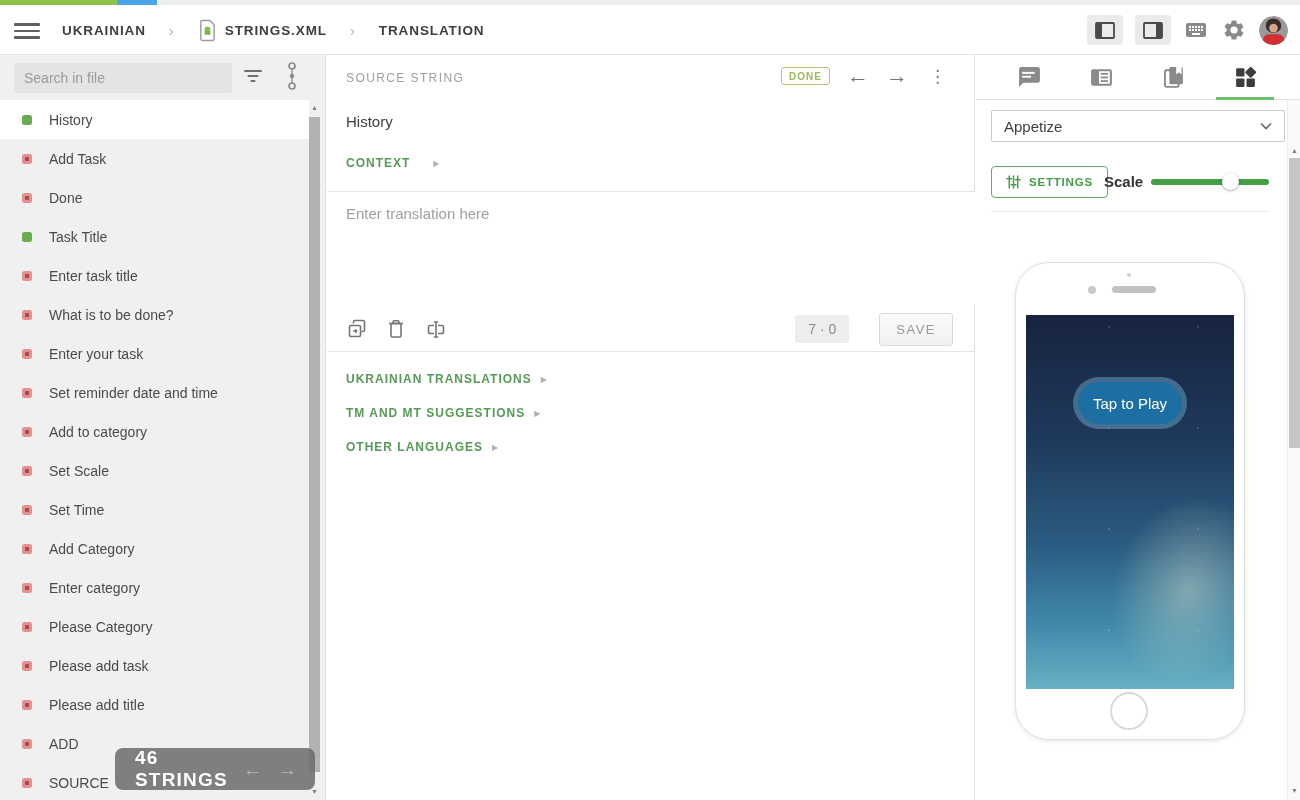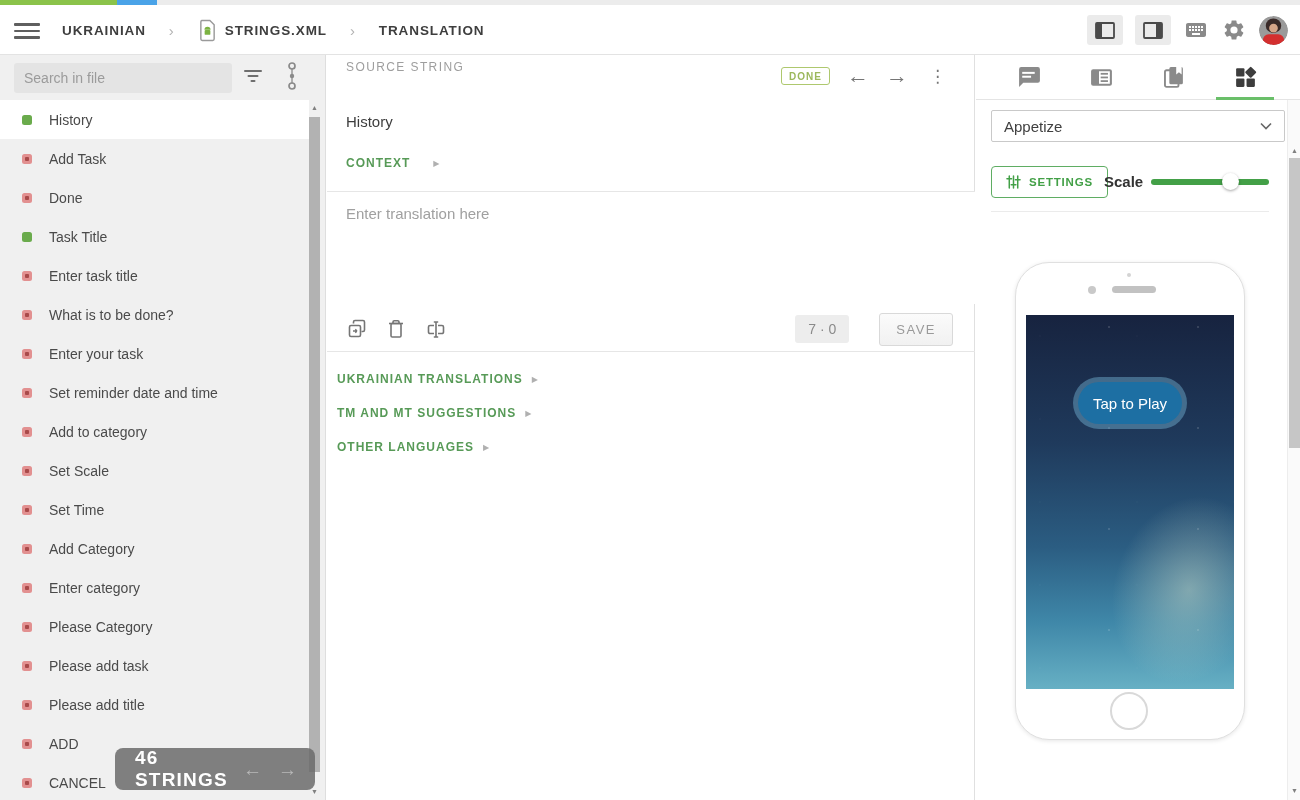--- a/index.html
+++ b/index.html
@@ -57,21 +57,21 @@
   .count-pill { position:absolute; left:115px; top:693px; width:200px; height:42px;
     background:rgba(105,105,105,.84); border-radius:8px; display:flex; align-items:center;
     color:#fff; z-index:6; }
   .count-pill .txt { font-size:19px; font-weight:700; letter-spacing:1.2px; padding-left:20px; }
   .count-pill .nav { margin-left:auto; padding-right:18px; display:flex; gap:16px; }
   .count-pill .nav span { font-size:19px; color:rgba(255,255,255,.45); cursor:pointer; line-height:1; }
 
   
   .editor { position:absolute; left:327px; top:55px; width:648px; height:745px; background:#fff;
     border-right:1px solid #e0e0e0; }
-  .src-label { position:absolute; left:19px; top:5px; font-size:12px; letter-spacing:1.4px;
+  .src-label { position:absolute; left:19px; top:16px; font-size:12px; letter-spacing:1.4px;
     color:#9e9e9e;text-align:center; }
   .ed-head-right { position:absolute; right:24px; top:10px; display:flex; align-items:center; gap:17px; }
   .done-badge { border:1px solid #aec86e; color:#9cb85c; font-size:10px; font-weight:700;
     letter-spacing:1px; padding:3px 7px 2px; border-radius:3px; }
   .nav-arrow { font-size:22px; color:#757575; cursor:pointer; line-height:1; }
   .kebab-txt { font-size:17px; color:#757575; cursor:pointer; line-height:1; padding:0 4px; }
   .source-text { position:absolute; left:19px; top:58px; font-size:15px; color:#3d3d3d; }
   .context-row { position:absolute; left:19px; top:101px; display:flex; align-items:center; gap:23px;
     cursor:pointer; }
   .sect-label { font-size:12px; font-weight:700; letter-spacing:1px; color:#579a57; }
@@ -82,21 +82,21 @@
   .trans-area::placeholder { color:#a0a0a0; }
   .ed-toolbar { position:absolute; left:0; top:252px; width:648px; height:44px; display:flex;
     align-items:center; padding:0 22px 0 19px; gap:18px; }
   .tool-ic { cursor:pointer; display:flex; }
   .ed-toolbar .spacer { flex:1; }
   .char-counter { background:#ededed; border-radius:3px; color:#8a8a8a; font-size:14px;
     padding:6px 13px; }
   .save-btn { background:linear-gradient(#fbfbfb,#f1f1f1); border:1px solid #d9d9d9; border-radius:3px;
     color:#9a9a9a; font-size:13px; letter-spacing:1.5px; padding:8px 16px; cursor:pointer;
     font-family:inherit; margin-left:12px; }
-  .sections { position:absolute; left:10px; top:307px; }
+  .sections { position:absolute; left:19px; top:307px; }
   .section-row { height:34px; display:flex; align-items:center; gap:9px; cursor:pointer; }
 
   
   .preview { position:absolute; left:976px; top:55px; width:324px; height:745px; background:#fff; }
   .tabs { position:absolute; left:0; top:0; width:324px; height:45px; border-bottom:1px solid #e4e4e4;
     display:flex; padding-left:17px; }
   .tab { width:72px; height:45px; display:flex; align-items:center; justify-content:center;
     cursor:pointer; position:relative; }
   .tab.active::after { content:""; position:absolute; left:7px; right:7px; bottom:0; height:3px;
     background:#6abf69; }
@@ -322,21 +322,21 @@
     <span class="s-label">Please add title</span>
   </div>
 
   <div class="s-row untranslated">
     <span class="dot"></span>
     <span class="s-label">ADD</span>
   </div>
 
   <div class="s-row untranslated">
     <span class="dot"></span>
-    <span class="s-label">CANCEL</span>
+    <span class="s-label">SOURCE</span>
   </div>
 </div>
 
   <div class="sb-scroll">
     <div class="scroll-arrow" style="top:0">▲</div>
     <div class="sb-thumb"></div>
     <div class="scroll-arrow" style="bottom:0">▼</div>
   </div>
 
   <div class="count-pill">

